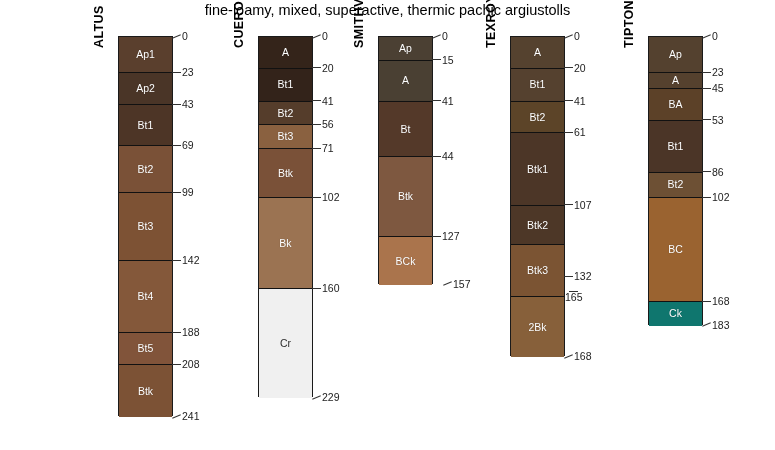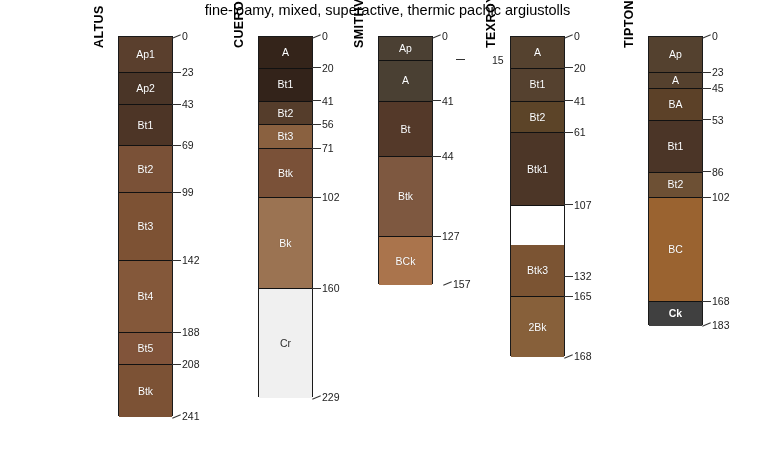--- a/index.html
+++ b/index.html
@@ -240,21 +240,21 @@
           <span class="horizon-label">Btk</span>
         </div>
         <div class="horizon" style="top: 200.279px; height: 47.31px; background: rgb(170, 116, 76); border-bottom: none;">
           <span class="horizon-label">BCk</span>
         </div>
       </div>
       <div class="depth-tick curl" style="left: 432px; top: 31px;">
         <span class="tick-line"></span>
         <span class="tick-text">0</span>
       </div>
-      <div class="depth-tick" style="left: 456px; top: 54.655px; gap: 26px;">
+      <div class="depth-tick" style="left: 432px; top: 54.655px;">
         <span class="tick-line"></span>
         <span class="tick-text">15</span>
       </div>
       <div class="depth-tick" style="left: 432px; top: 95.657px;">
         <span class="tick-line"></span>
         <span class="tick-text">41</span>
       </div>
       <div class="depth-tick" style="left: 432px; top: 150.852px;">
         <span class="tick-line"></span>
         <span class="tick-text">44</span>
@@ -276,20 +276,23 @@
         </div>
         <div class="horizon" style="top: 31.54px; height: 33.117px; background: rgb(85, 65, 47);">
           <span class="horizon-label">Bt1</span>
         </div>
         <div class="horizon" style="top: 64.657px; height: 31.54px; background: rgb(92, 68, 40);">
           <span class="horizon-label">Bt2</span>
         </div>
         <div class="horizon" style="top: 96.197px; height: 72.542px; background: rgb(76, 54, 39); text-align: center;">
           <span class="horizon-label">Btk1</span>
         </div>
+        <div class="horizon" style="top: 168.739px; height: 39.425px; background: rgb(77, 55, 39);">
+          <span class="horizon-label">Btk2</span>
+        </div>
         <div class="horizon" style="top: 208.164px; height: 52.041px; background: rgb(123, 84, 51);">
           <span class="horizon-label">Btk3</span>
         </div>
         <div class="horizon" style="top: 260.205px; height: 59.926px; background: rgb(135, 96, 58); border-bottom: none;">
           <span class="horizon-label">2Bk</span>
         </div>
       </div>
       <div class="depth-tick curl" style="left: 564px; top: 31px;">
         <span class="tick-line"></span>
         <span class="tick-text">0</span>
@@ -307,21 +310,21 @@
         <span class="tick-text">61</span>
       </div>
       <div class="depth-tick" style="left: 564px; top: 199.739px;">
         <span class="tick-line"></span>
         <span class="tick-text">107</span>
       </div>
       <div class="depth-tick" style="left: 564px; top: 239.164px; margin-top: 32px;">
         <span class="tick-line"></span>
         <span class="tick-text">132</span>
       </div>
-      <div class="depth-tick" style="left: 564px; top: 291.205px;">
+      <div class="depth-tick" style="left: 564px; top: 291.205px; flex-direction: column;">
         <span class="tick-line"></span>
         <span class="tick-text">165</span>
       </div>
       <div class="depth-tick curl" style="left: 564px; top: 351.131px;">
         <span class="tick-line"></span>
         <span class="tick-text">168</span>
       </div>
     </div>
     <div class="profile" style="left: 0px;">
       <div class="profile-name" style="left: 636px; top: 34px;">TIPTON</div>
@@ -337,21 +340,21 @@
         </div>
         <div class="horizon" style="top: 83.581px; height: 52.041px; background: rgb(75, 53, 39);">
           <span class="horizon-label">Bt1</span>
         </div>
         <div class="horizon" style="top: 135.622px; height: 25.232px; background: rgb(109, 80, 52);">
           <span class="horizon-label">Bt2</span>
         </div>
         <div class="horizon" style="top: 160.854px; height: 104.082px; background: rgb(154, 99, 48);">
           <span class="horizon-label">BC</span>
         </div>
-        <div class="horizon" style="top: 264.936px; height: 23.655px; background: #404040; border-bottom: none; font-weight: bold;">
+        <div class="horizon" style="top: 264.936px; height: 23.655px; background: #0f766e; border-bottom: none;">
           <span class="horizon-label">Ck</span>
         </div>
       </div>
       <div class="depth-tick curl" style="left: 702px; top: 31px;">
         <span class="tick-line"></span>
         <span class="tick-text">0</span>
       </div>
       <div class="depth-tick" style="left: 702px; top: 67.271px;">
         <span class="tick-line"></span>
         <span class="tick-text">23</span>

